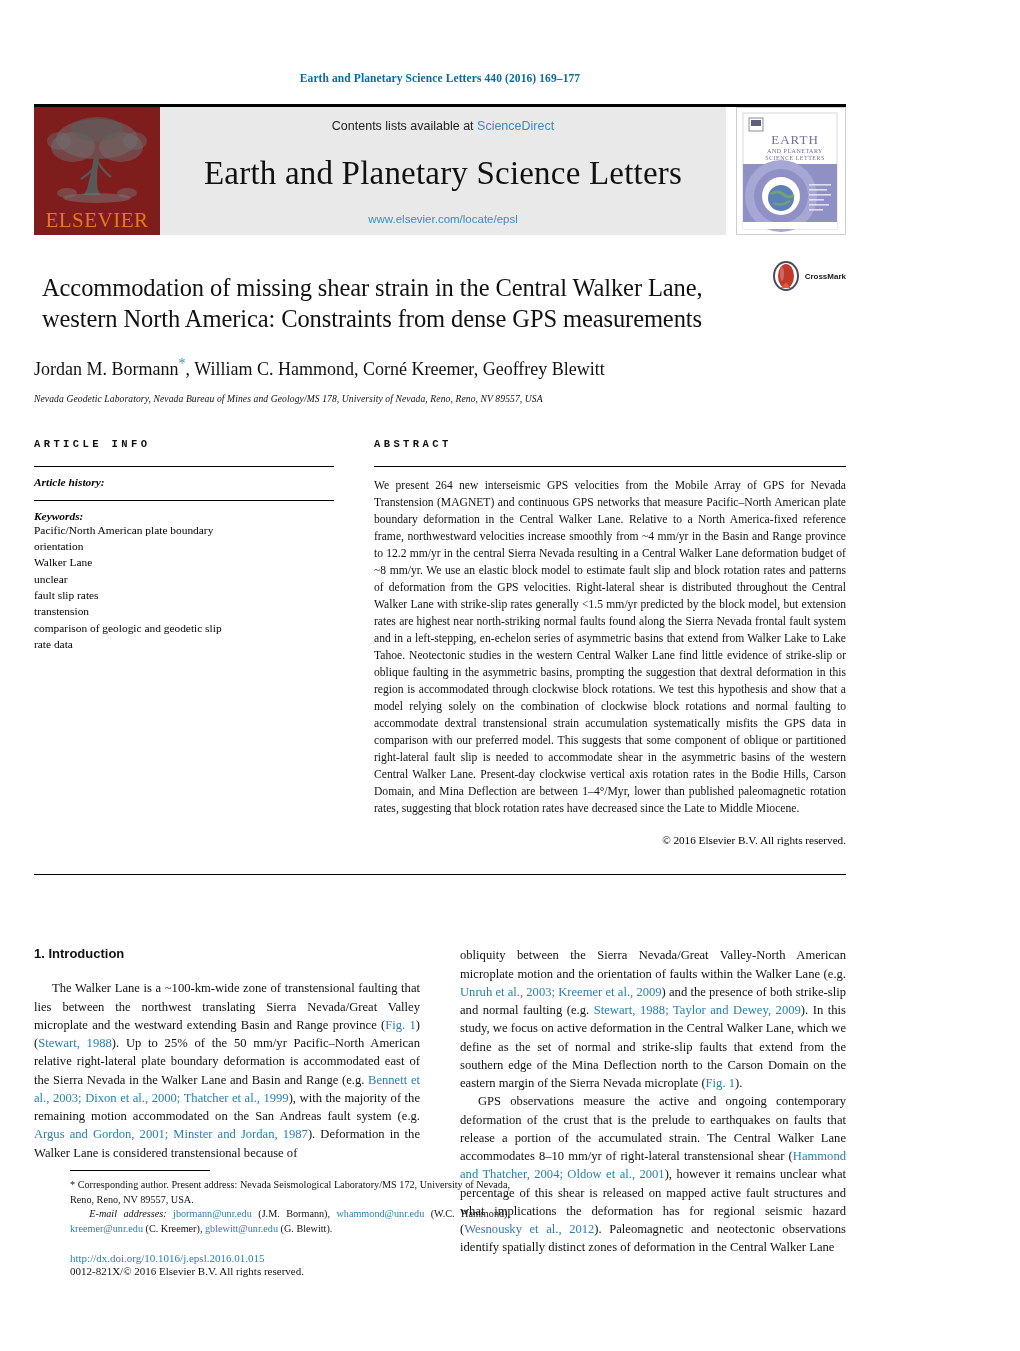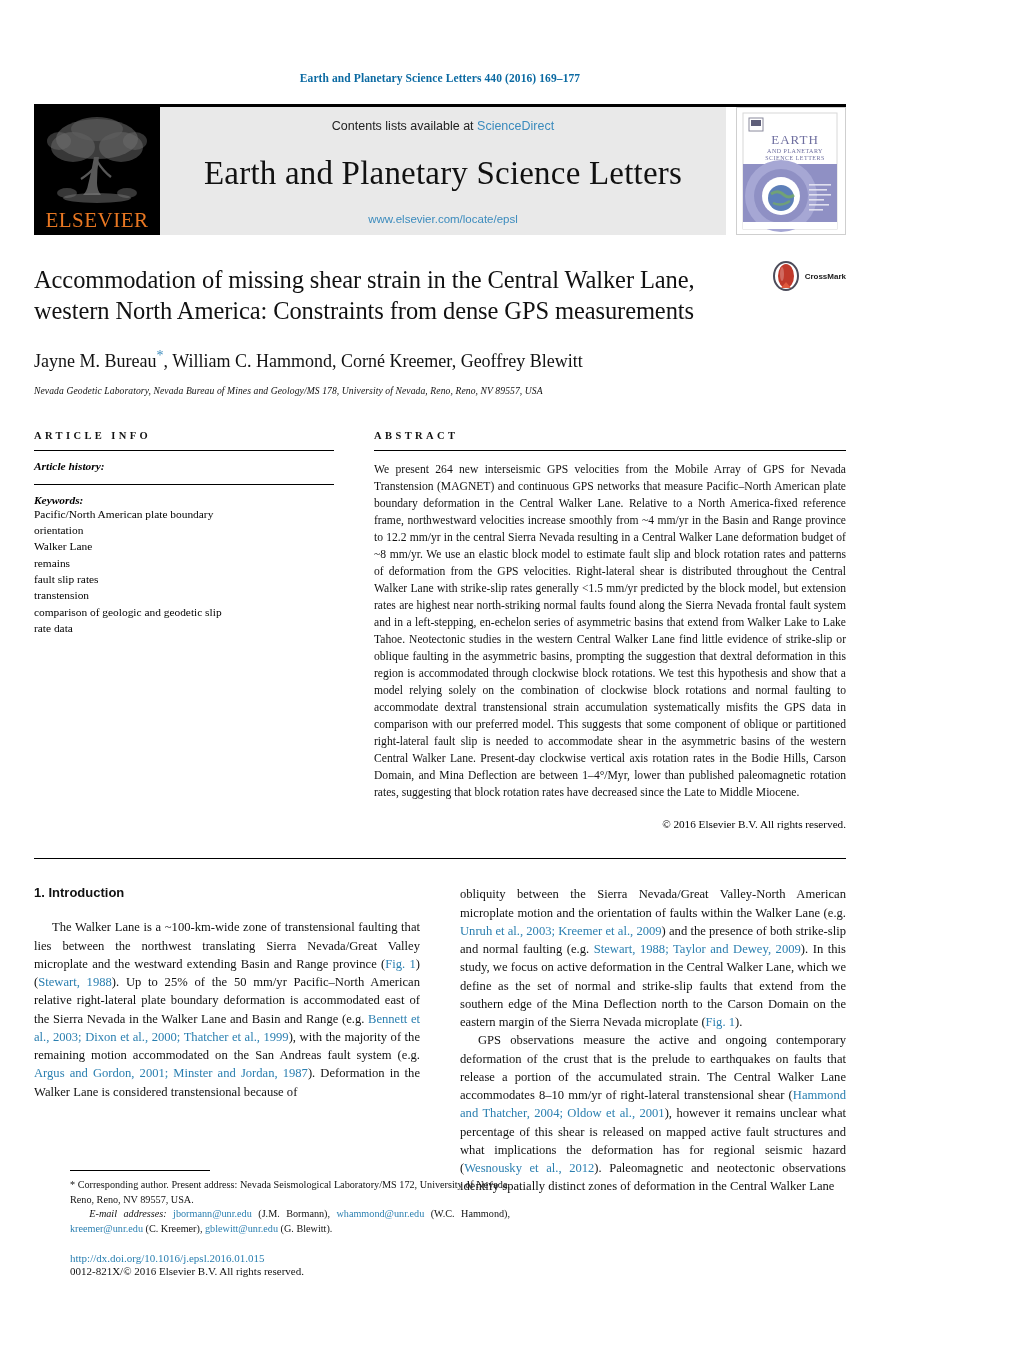--- a/index.html
+++ b/index.html
@@ -44,21 +44,21 @@
     height: 128px;
   }
   .elsevier-logo {
     width: 126px;
     flex: 0 0 126px;
     display: flex;
     flex-direction: column;
     align-items: center;
     justify-content: flex-end;
     padding-bottom: 4px;
-    background: #000000;
+    background: #7f1d1d;
   }
   .tree-svg { display:block; }
   .elsevier-word {
     font-family: "Liberation Serif", serif;
     font-size: 21px;
     letter-spacing: 0.5px;
     color: #E87722;
     font-weight: 400;
     line-height: 1;
     margin-top: 1px;
@@ -104,21 +104,21 @@
   .titleblock {
     position: relative;
     padding-top: 30px;
   }
   .article-title {
     font-family: "Liberation Serif", serif;
     font-size: 24.5px;
     line-height: 1.26;
     font-weight: 400;
     color: #111;
-    margin: 0;
+    margin: 8px;
     padding-right: 110px;
     letter-spacing: -0.1px;
   }
   .authors {
     font-family: "Liberation Serif", serif;
     font-size: 18px;
     margin-top: 21px;
     color: #111;
   }
   .authors .star {
@@ -152,26 +152,26 @@
   
   .infoabs {
     display: flex;
     margin-top: 34px;
     gap: 40px;
   }
   .col-info { flex: 0 0 300px; }
   .col-abs  { flex: 1 1 auto; }
 
   .secthead {
-    font-family: Liberation Serif, serif;
+    font-family: Liberation Mono, monospace;
     font-size: 10.5px;
     font-weight: bold;
     letter-spacing: 3.4px;
     color: #111;
-    margin-bottom: 9px;
+    margin-bottom: 16px;
   }
   .hr-thin { border-top: 1px solid #000; }
   .hr-sec  { border-top: 1px solid #000; margin: 12px 0 9px 0; }
 
   .info-label {
     font-family: "Liberation Serif", serif;
     font-style: italic;
     font-weight: bold;
     font-size: 11.4px;
     margin-top: 9px;
@@ -206,21 +206,21 @@
   
   .bodyrule {
     border-top: 1px solid #000;
     margin-top: 28px;
   }
   .bodycols {
     display: flex;
     gap: 40px;
     margin-top: 26px;
   }
-  .bcol { flex: 1 1 0; min-width: 0; }
+  .bcol { flex: 1 1 0; min-width: 0; margin-top: 45px; }
   .h2 {
     font-family: "Liberation Sans", sans-serif;
     font-size: 13px;
     font-weight: bold;
     margin: 0 0 18px 0;
     color: #111;
   }
   .para {
     font-family: "Liberation Serif", serif;
     font-size: 12.6px;
@@ -344,39 +344,39 @@
       </svg>
       <span class="crossmark-label">CrossMark</span>
     </div>
 
     <h1 class="article-title">
       <span>Accommodation of missing shear strain in the Central Walker Lane,</span><br>
       <span>western North America: Constraints from dense GPS measurements</span>
     </h1>
 
     <div class="authors">
-      <span>Jayne M. Bureau</span><span class="star">*</span><span>, William C. Hammond, Corné Kreemer, Geoffrey Blewitt</span>
+      <span>Jordan M. Bormann</span><span class="star">*</span><span>, William C. Hammond, Corné Kreemer, Geoffrey Blewitt</span>
     </div>
 
     <div class="affiliation">Nevada Geodetic Laboratory, Nevada Bureau of Mines and Geology/MS 178, University of Nevada, Reno, Reno, NV 89557, USA</div>
   </div>
 
   <div class="infoabs">
 
     <div class="col-info">
       <div class="secthead">ARTICLE INFO</div>
       <div class="hr-thin"></div>
       <div class="info-label">Article history:</div>
       <div class="hr-sec"></div>
       <div class="info-label" style="margin-top:8px">Keywords:</div>
       <div>
         <div class="kw-line">Pacific/North American plate boundary</div>
         <div class="kw-line">orientation</div>
         <div class="kw-line">Walker Lane</div>
-        <div class="kw-line">remains</div>
+        <div class="kw-line">unclear</div>
         <div class="kw-line">fault slip rates</div>
         <div class="kw-line">transtension</div>
         <div class="kw-line">comparison of geologic and geodetic slip</div>
         <div class="kw-line">rate data</div>
       </div>
     </div>
 
     <div class="col-abs">
       <div class="secthead">ABSTRACT</div>
       <div class="hr-thin"></div>

